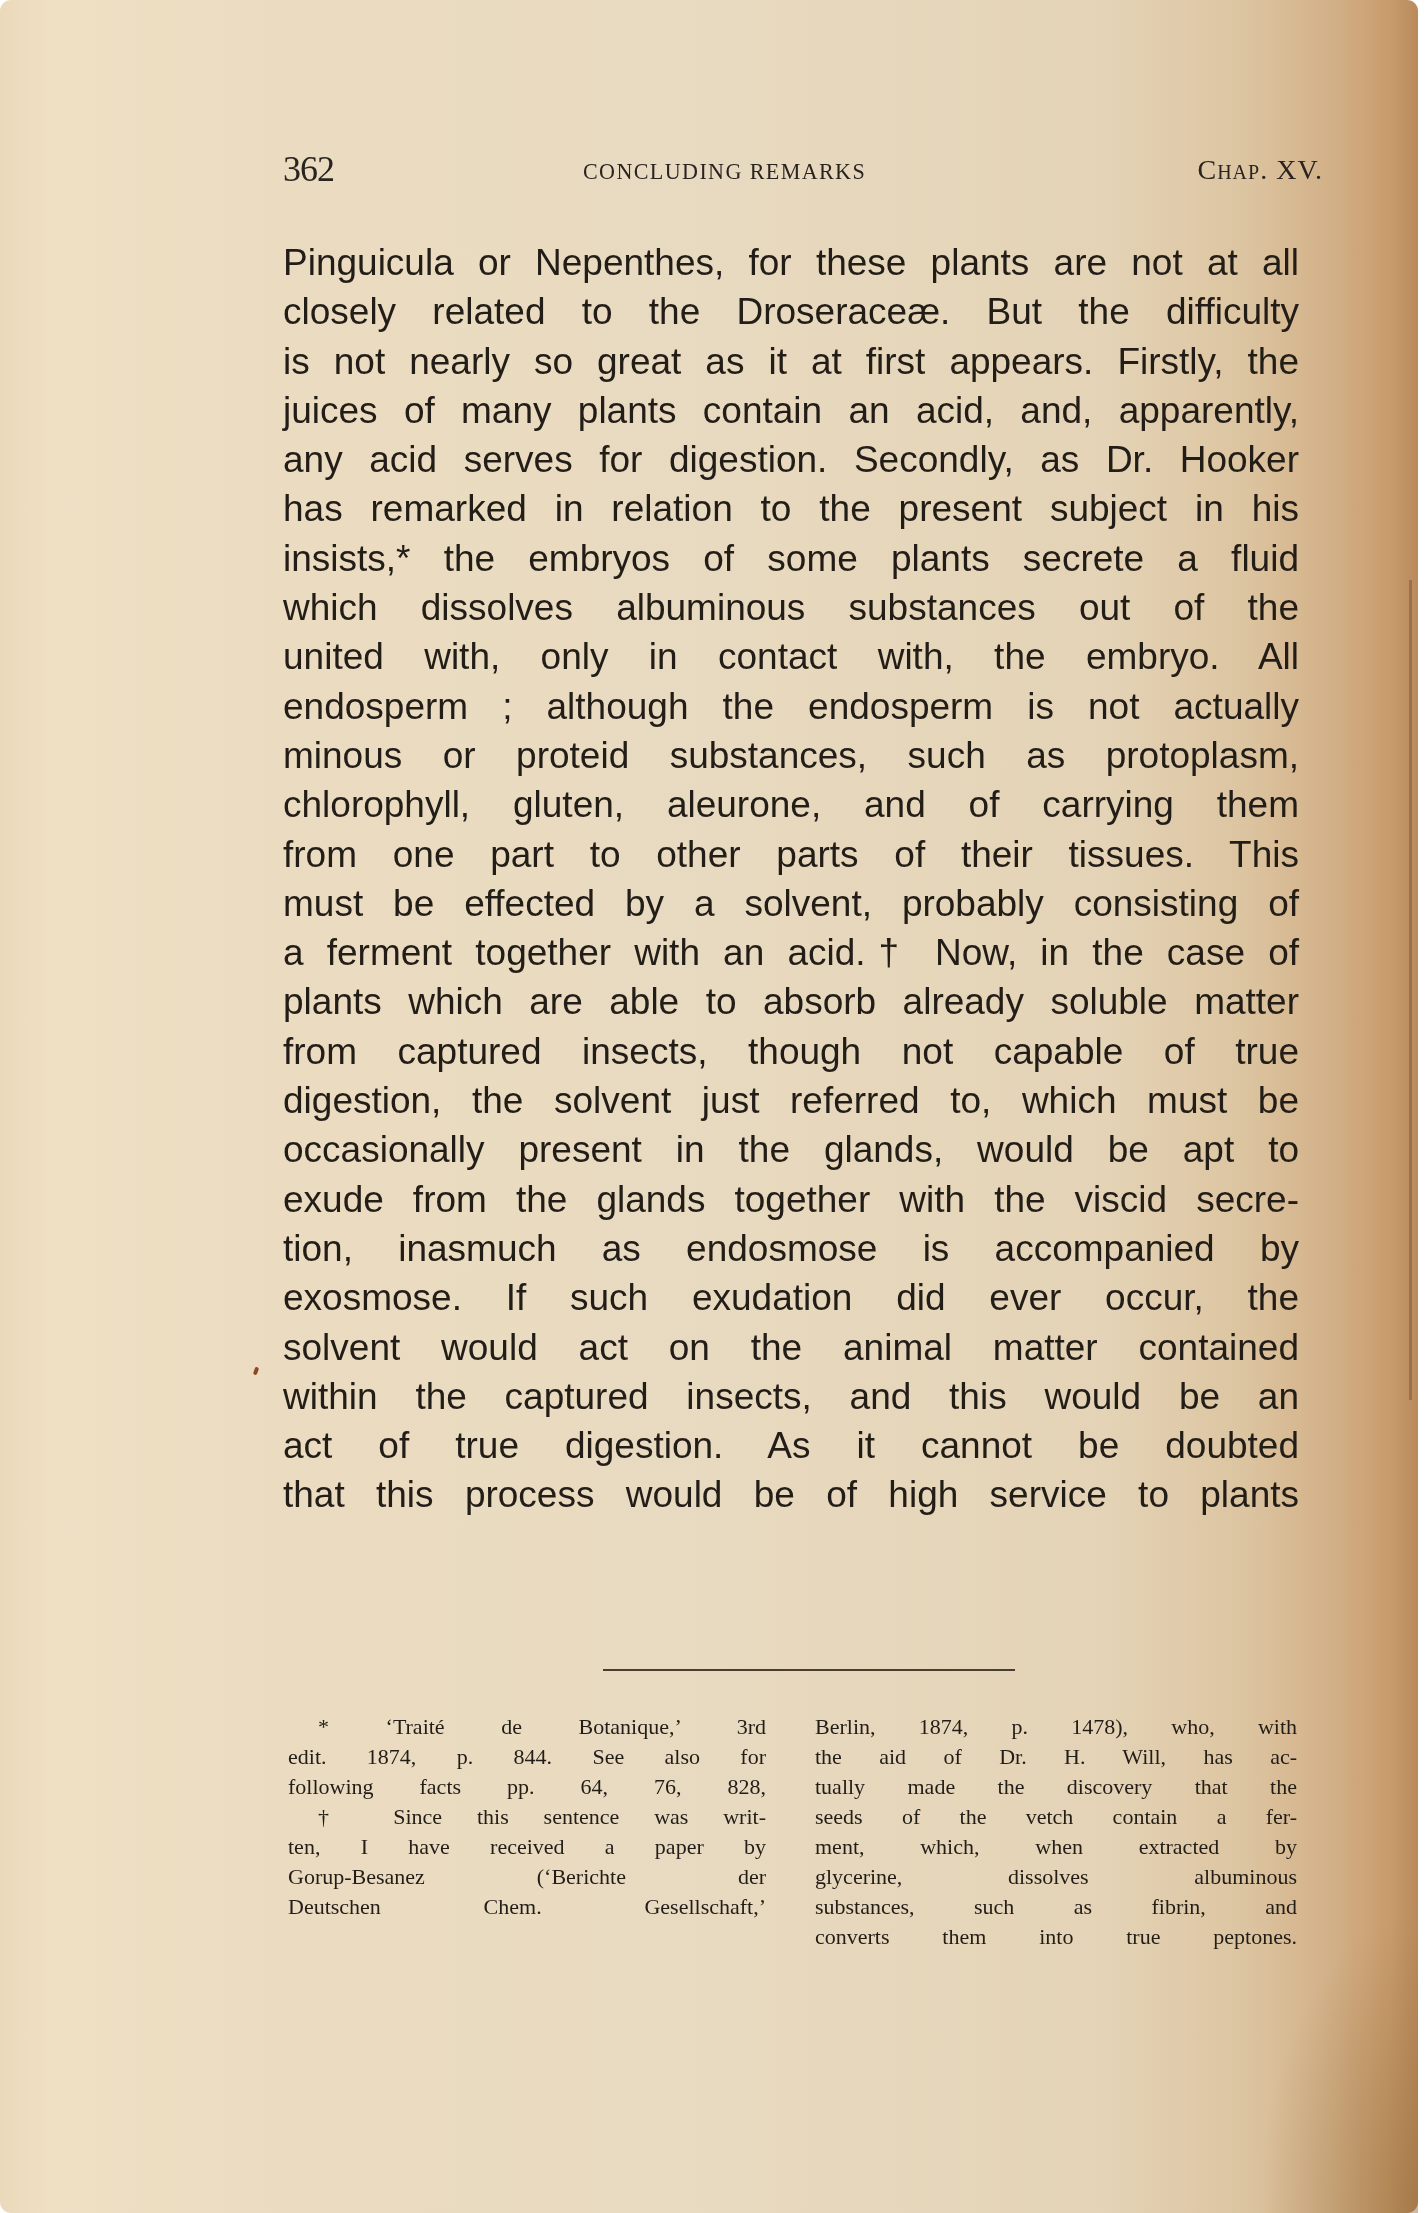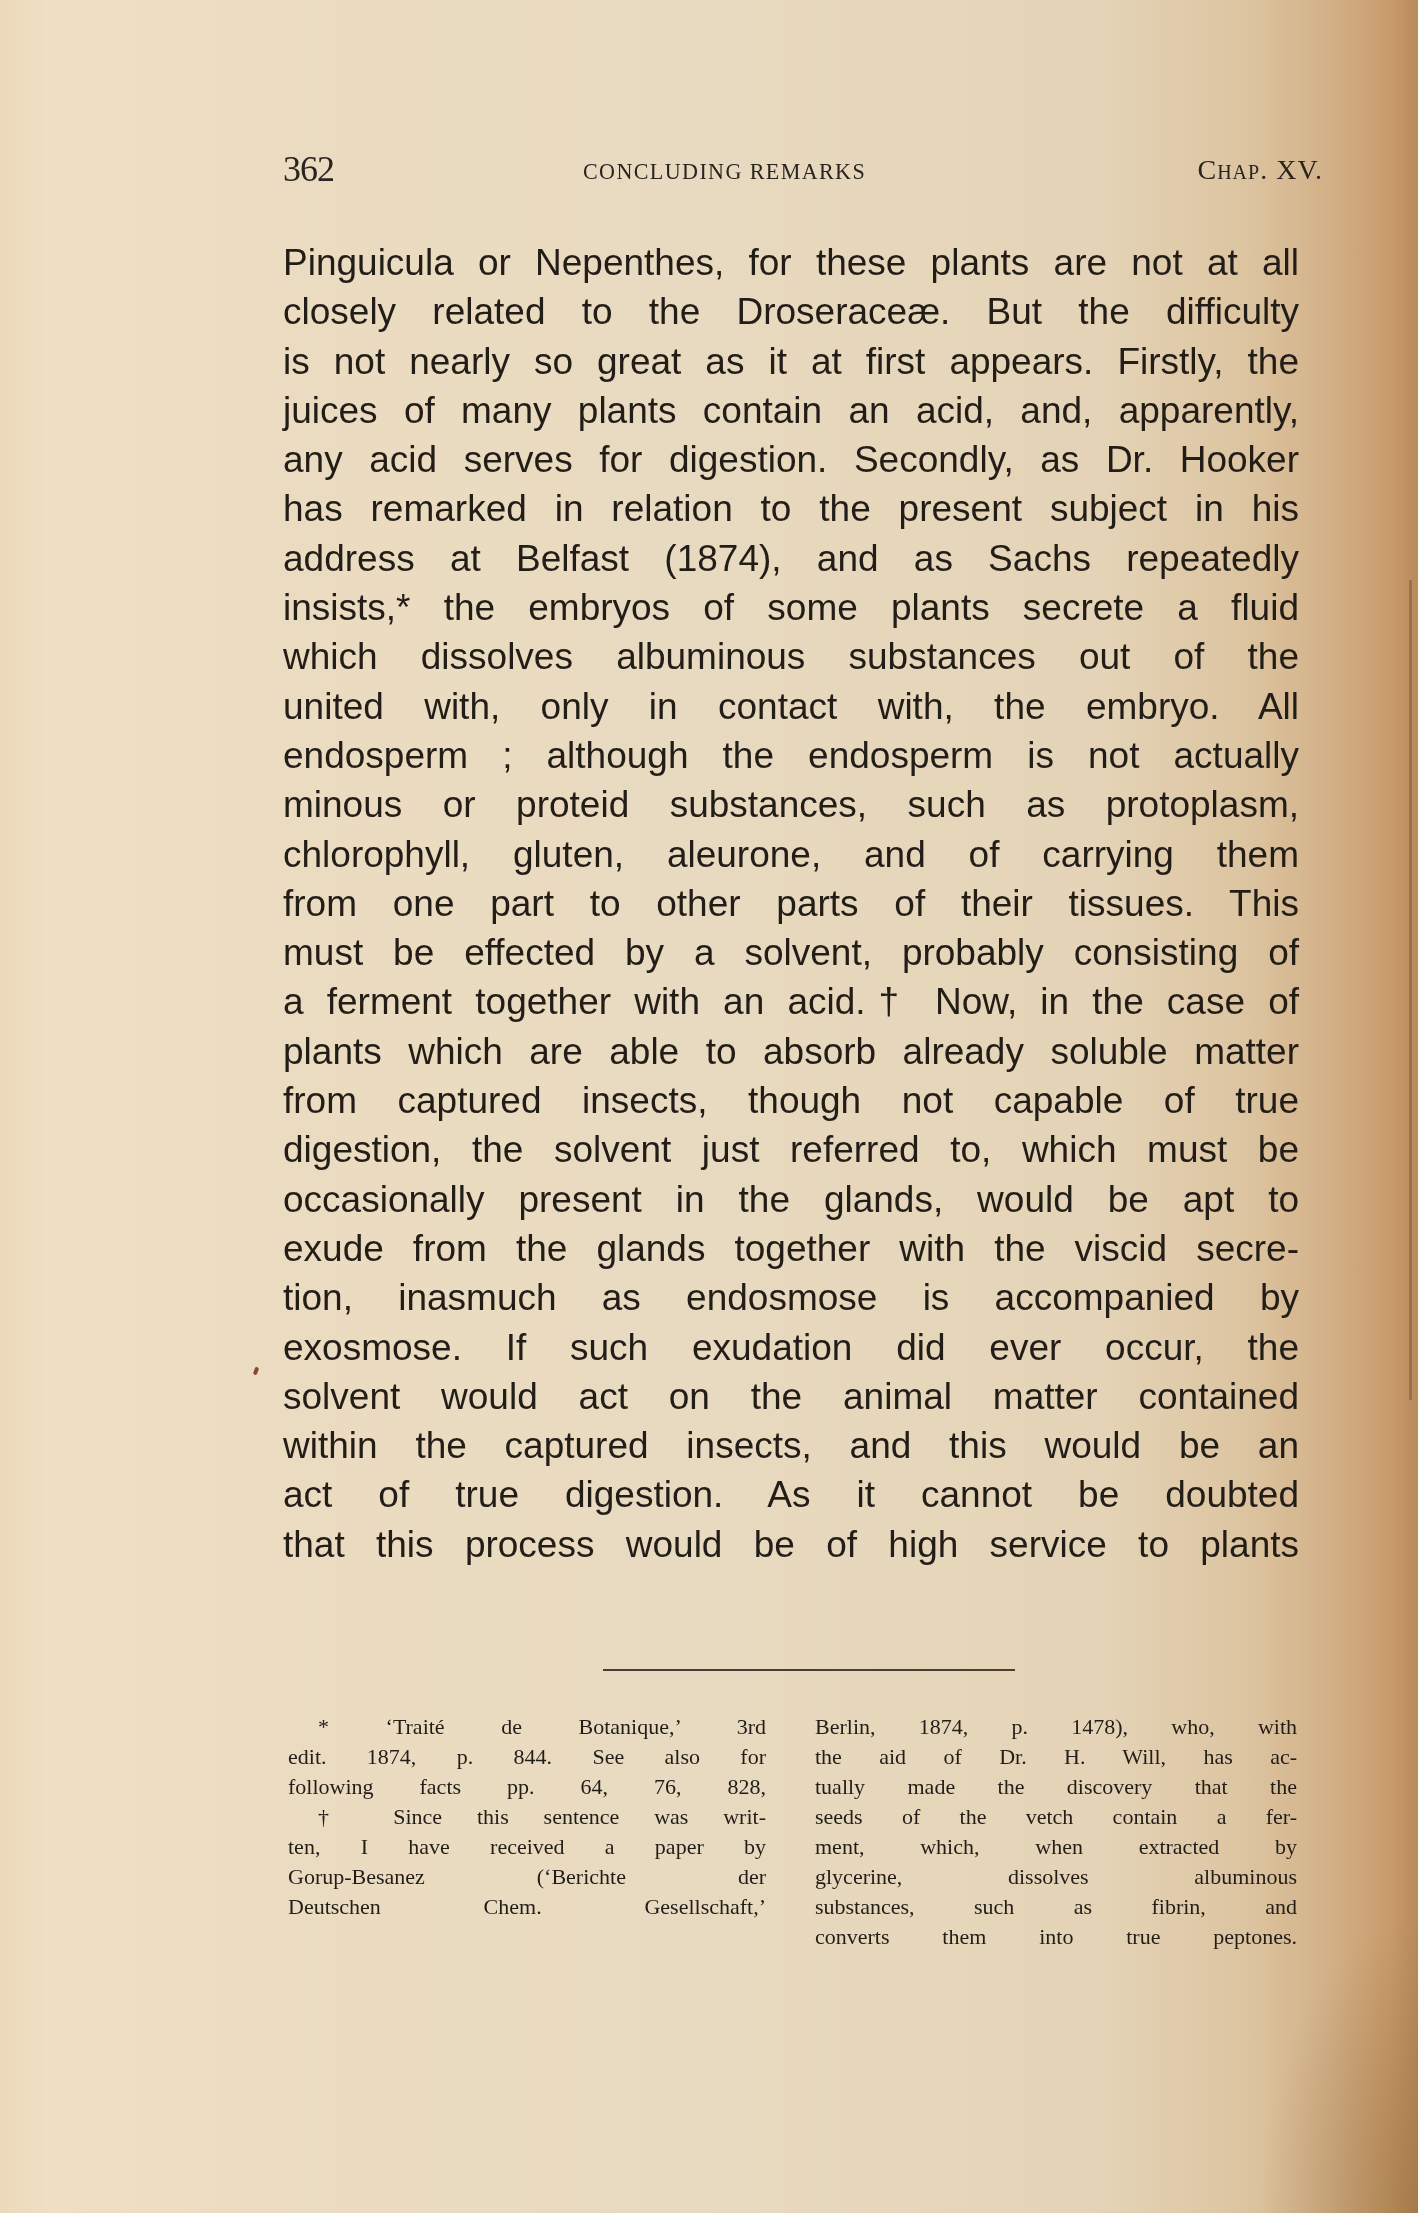--- a/index.html
+++ b/index.html
@@ -23,20 +23,21 @@
       linear-gradient(90deg,
         #ecd9bb 0%,
         #efe0c4 4%,
         #ebdcc1 20%,
         #e8dac0 50%,
         #e4d3b6 78%,
         #dcc4a0 88%,
         #d2b087 94%,
         #c89c6c 98%,
         #b98a5c 100%);
+    border-radius: 11px;
   }
   .page::after {
     
     content: "";
     position: absolute;
     right: 6px;
     top: 580px;
     width: 3px;
     height: 820px;
     background: rgba(90, 60, 30, 0.35);
@@ -155,21 +156,20 @@
     <span class="chap">Chap. XV.</span>
   </div>
 
   <div class="body-text">
     <span class="line">Pinguicula or Nepenthes, for these plants are not at all</span>
     <span class="line">closely related to the Droseraceæ. But the difficulty</span>
     <span class="line">is not nearly so great as it at first appears. Firstly, the</span>
     <span class="line">juices of many plants contain an acid, and, apparently,</span>
     <span class="line">any acid serves for digestion. Secondly, as Dr. Hooker</span>
     <span class="line">has remarked in relation to the present subject in his</span>
-    <span class="line">address at Belfast (1874), and as Sachs repeatedly</span>
     <span class="line">insists,* the embryos of some plants secrete a fluid</span>
     <span class="line">which dissolves albuminous substances out of the</span>
     <span class="line">united with, only in contact with, the embryo. All</span>
     <span class="line">endosperm ; although the endosperm is not actually</span>
     <span class="line">minous or proteid substances, such as protoplasm,</span>
     <span class="line">chlorophyll, gluten, aleurone, and of carrying them</span>
     <span class="line">from one part to other parts of their tissues. This</span>
     <span class="line">must be effected by a solvent, probably consisting of</span>
     <span class="line">a ferment together with an acid.† Now, in the case of</span>
     <span class="line">plants which are able to absorb already soluble matter</span>

